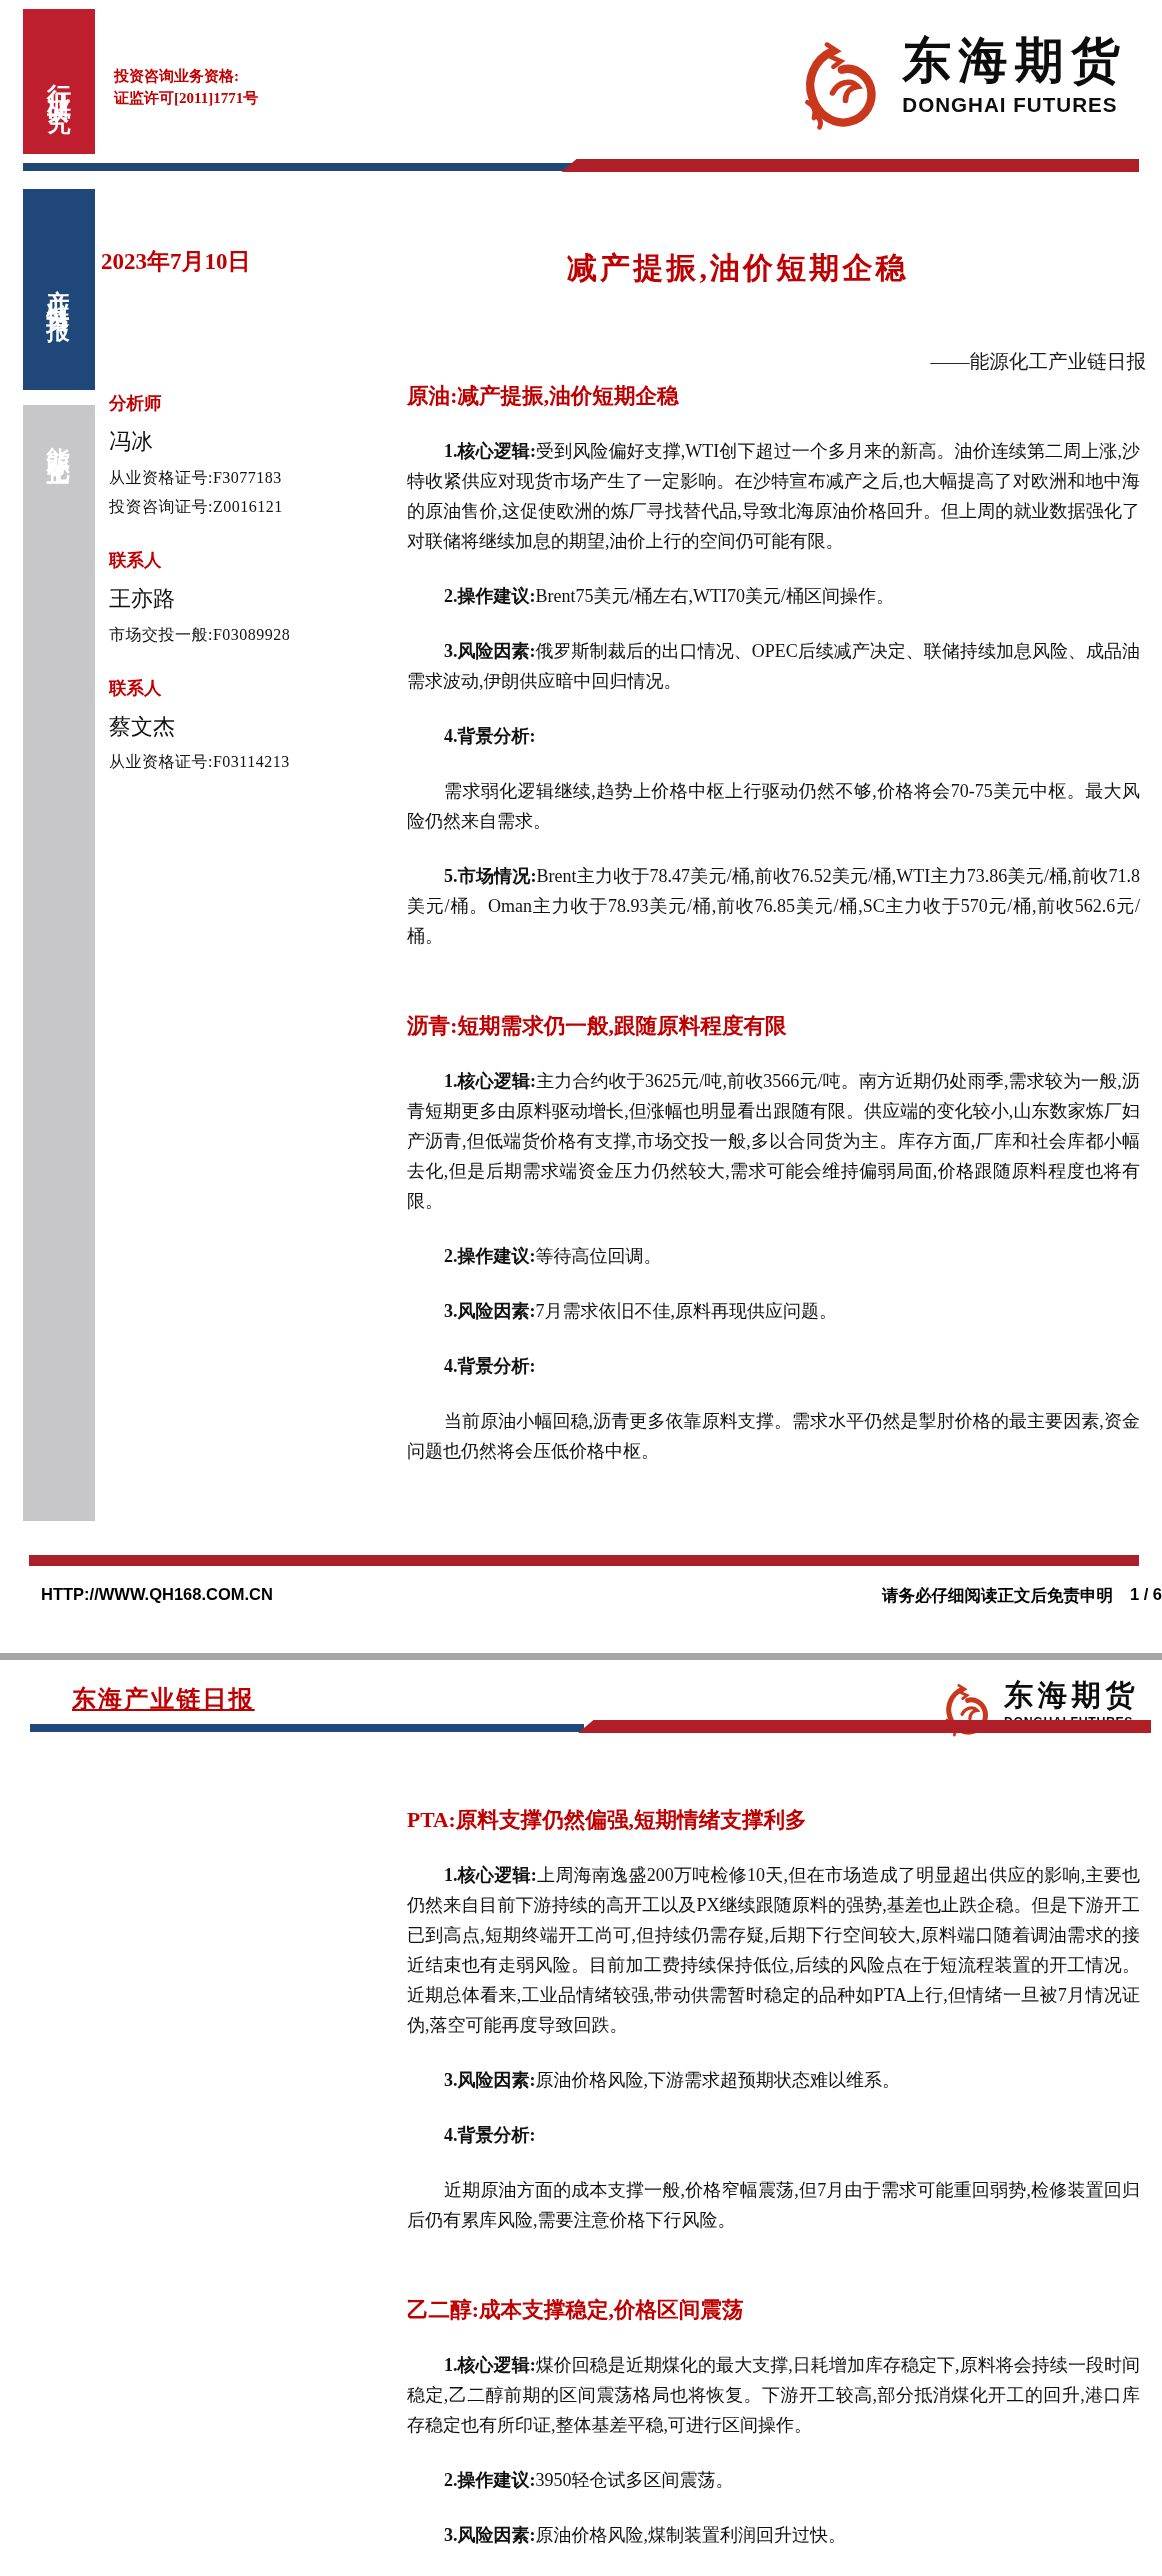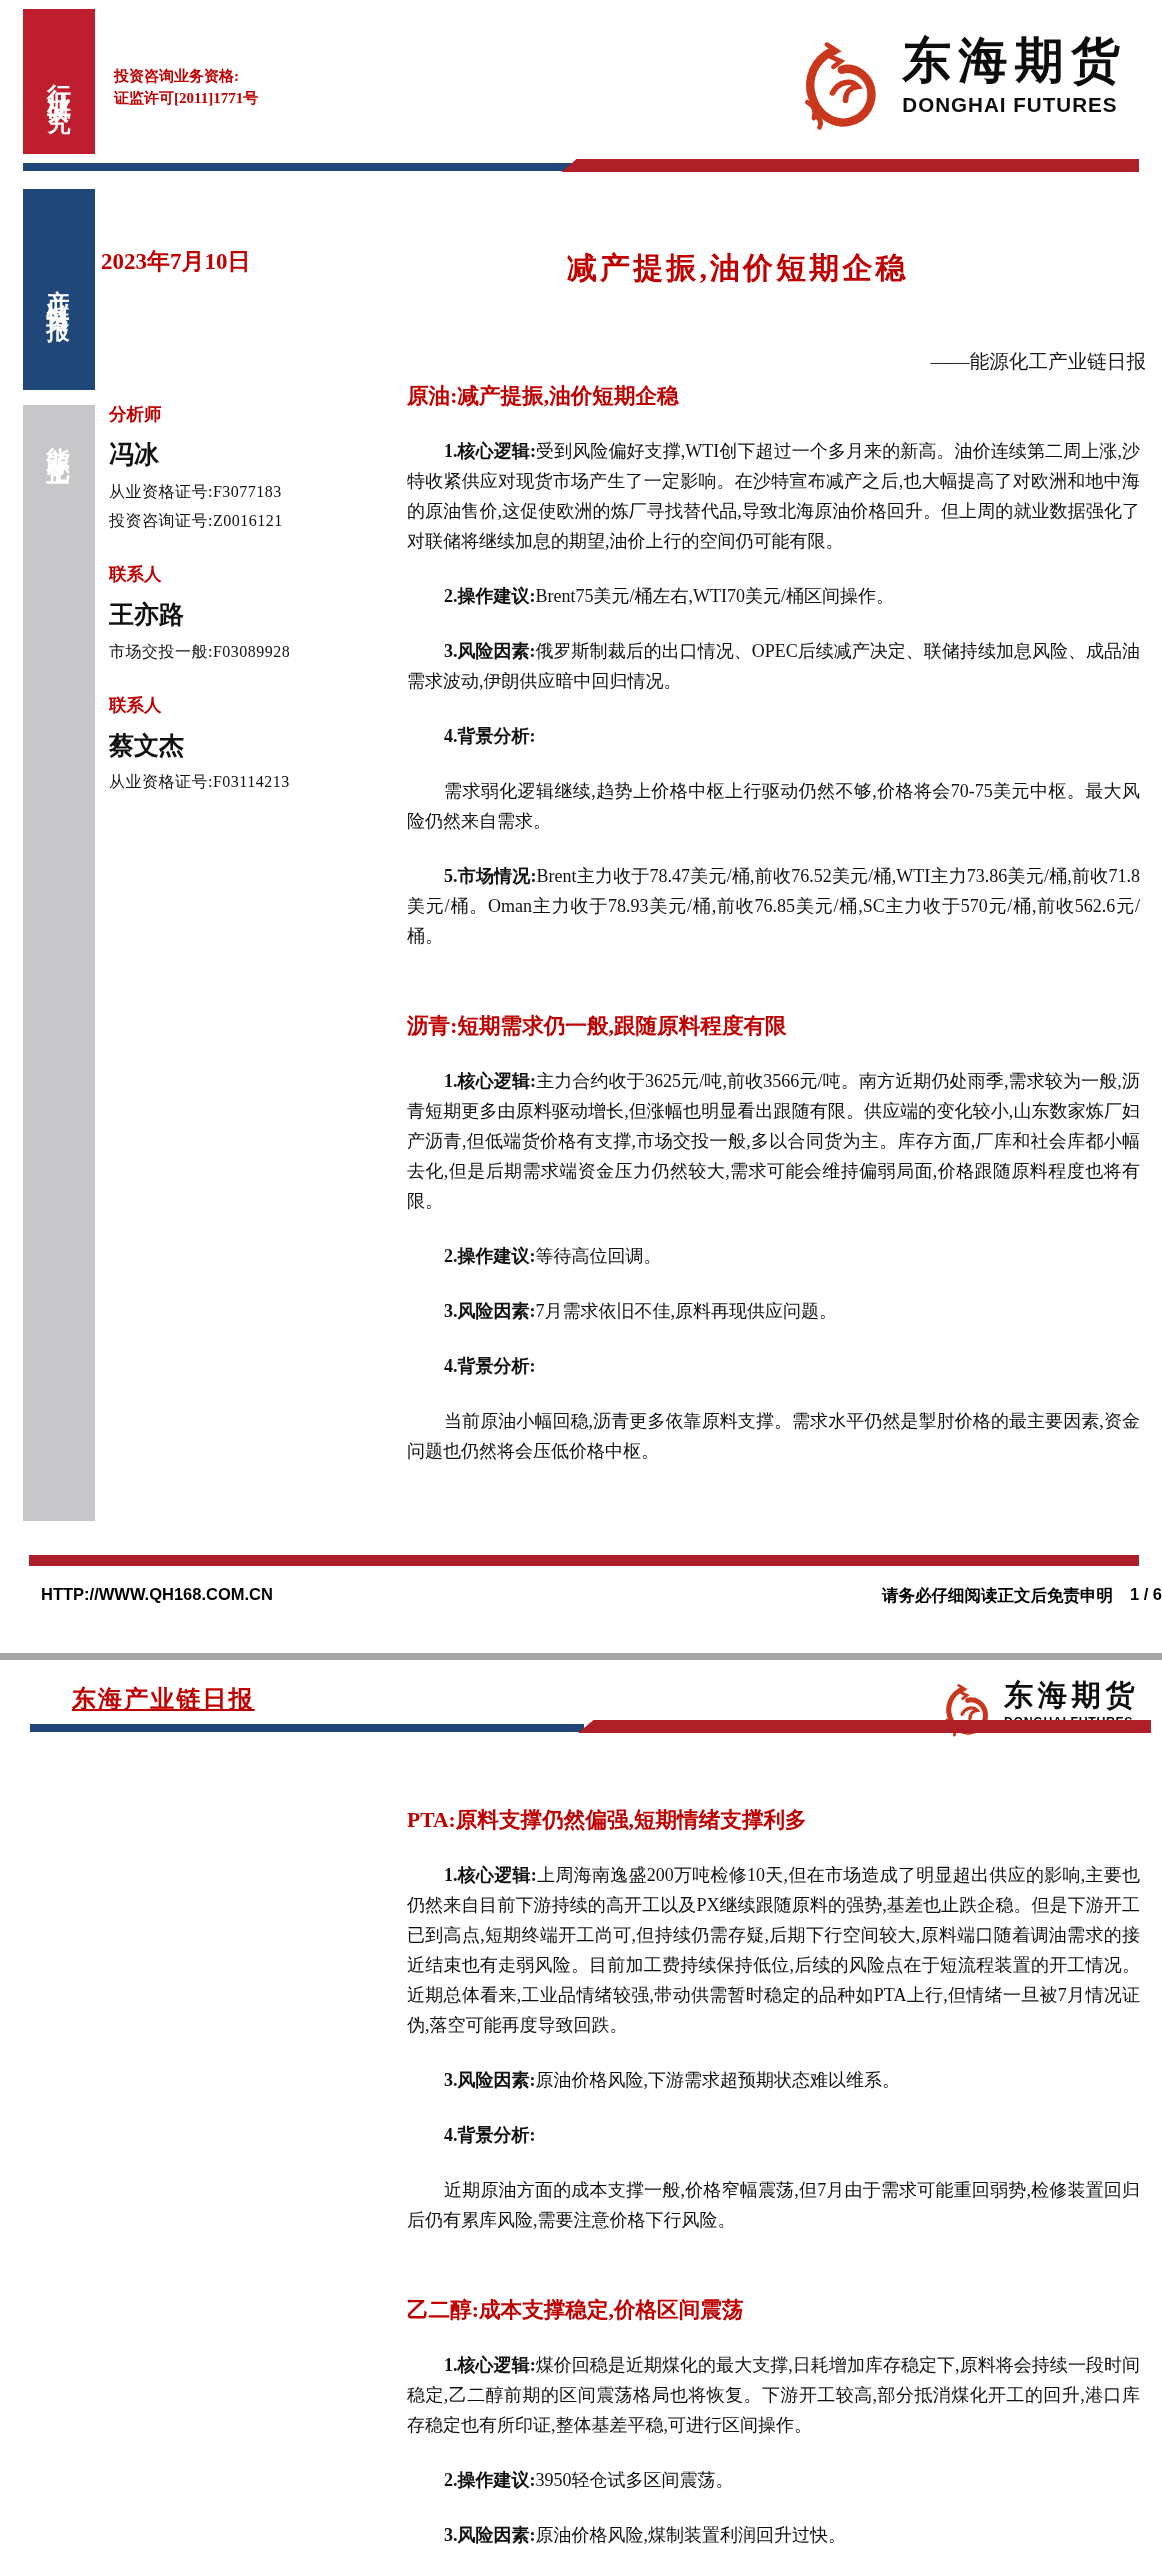--- a/index.html
+++ b/index.html
@@ -42,24 +42,24 @@
   
   .date  { position:absolute; left:101px; top:246px; color:#C00000;
            font-weight:bold; font-size:23px; }
   .title { position:absolute; left:567px; top:248px; width:556px; text-align:left;
            color:#C00000; font-weight:bold; font-size:30px; letter-spacing:3.1px; }
   .subtitle { position:absolute; left:773px; top:348px; width:373px; text-align:right;
               color:#1a1a1a; font-size:19.6px; }
   #p2title { position:absolute; left:72px; top:1683px; color:#C00000;
              font-weight:bold; font-size:24px; letter-spacing:2.1px;text-decoration:underline; }
   
-  .analyst { position:absolute; left:109px; top:402px; width:281px; }
+  .analyst { position:absolute; left:109px; top:391px; width:281px; }
   .a-group { margin-bottom:30px; }
   .a-role  { color:#C00000; font-weight:bold; font-size:17.5px; margin:0 0 12.4px; }
-  .a-name  { font-weight:bold; font-size:25px; margin:0 0 10.3px; }
+  .a-name  { font-weight:normal; font-size:22px; margin:0 0 10.3px; }
   .a-cert  { font-size:16px; margin:0 0 8.2px; letter-spacing:0.5px; }
   
   .content { position:absolute; width:733px; }
   #content1 { left:407px; top:382px; }
   #content2 { left:407px; top:1806px; }
   .sec-title { color:#C00000; font-weight:bold; font-size:21.6px; line-height:29px;
                margin:61px 0 25px; }
   .sec-title.first { margin-top:0; }
   .para { font-size:18px; line-height:30px; text-align:justify; text-indent:37px;
           margin:0 0 25px; color:#111; }

